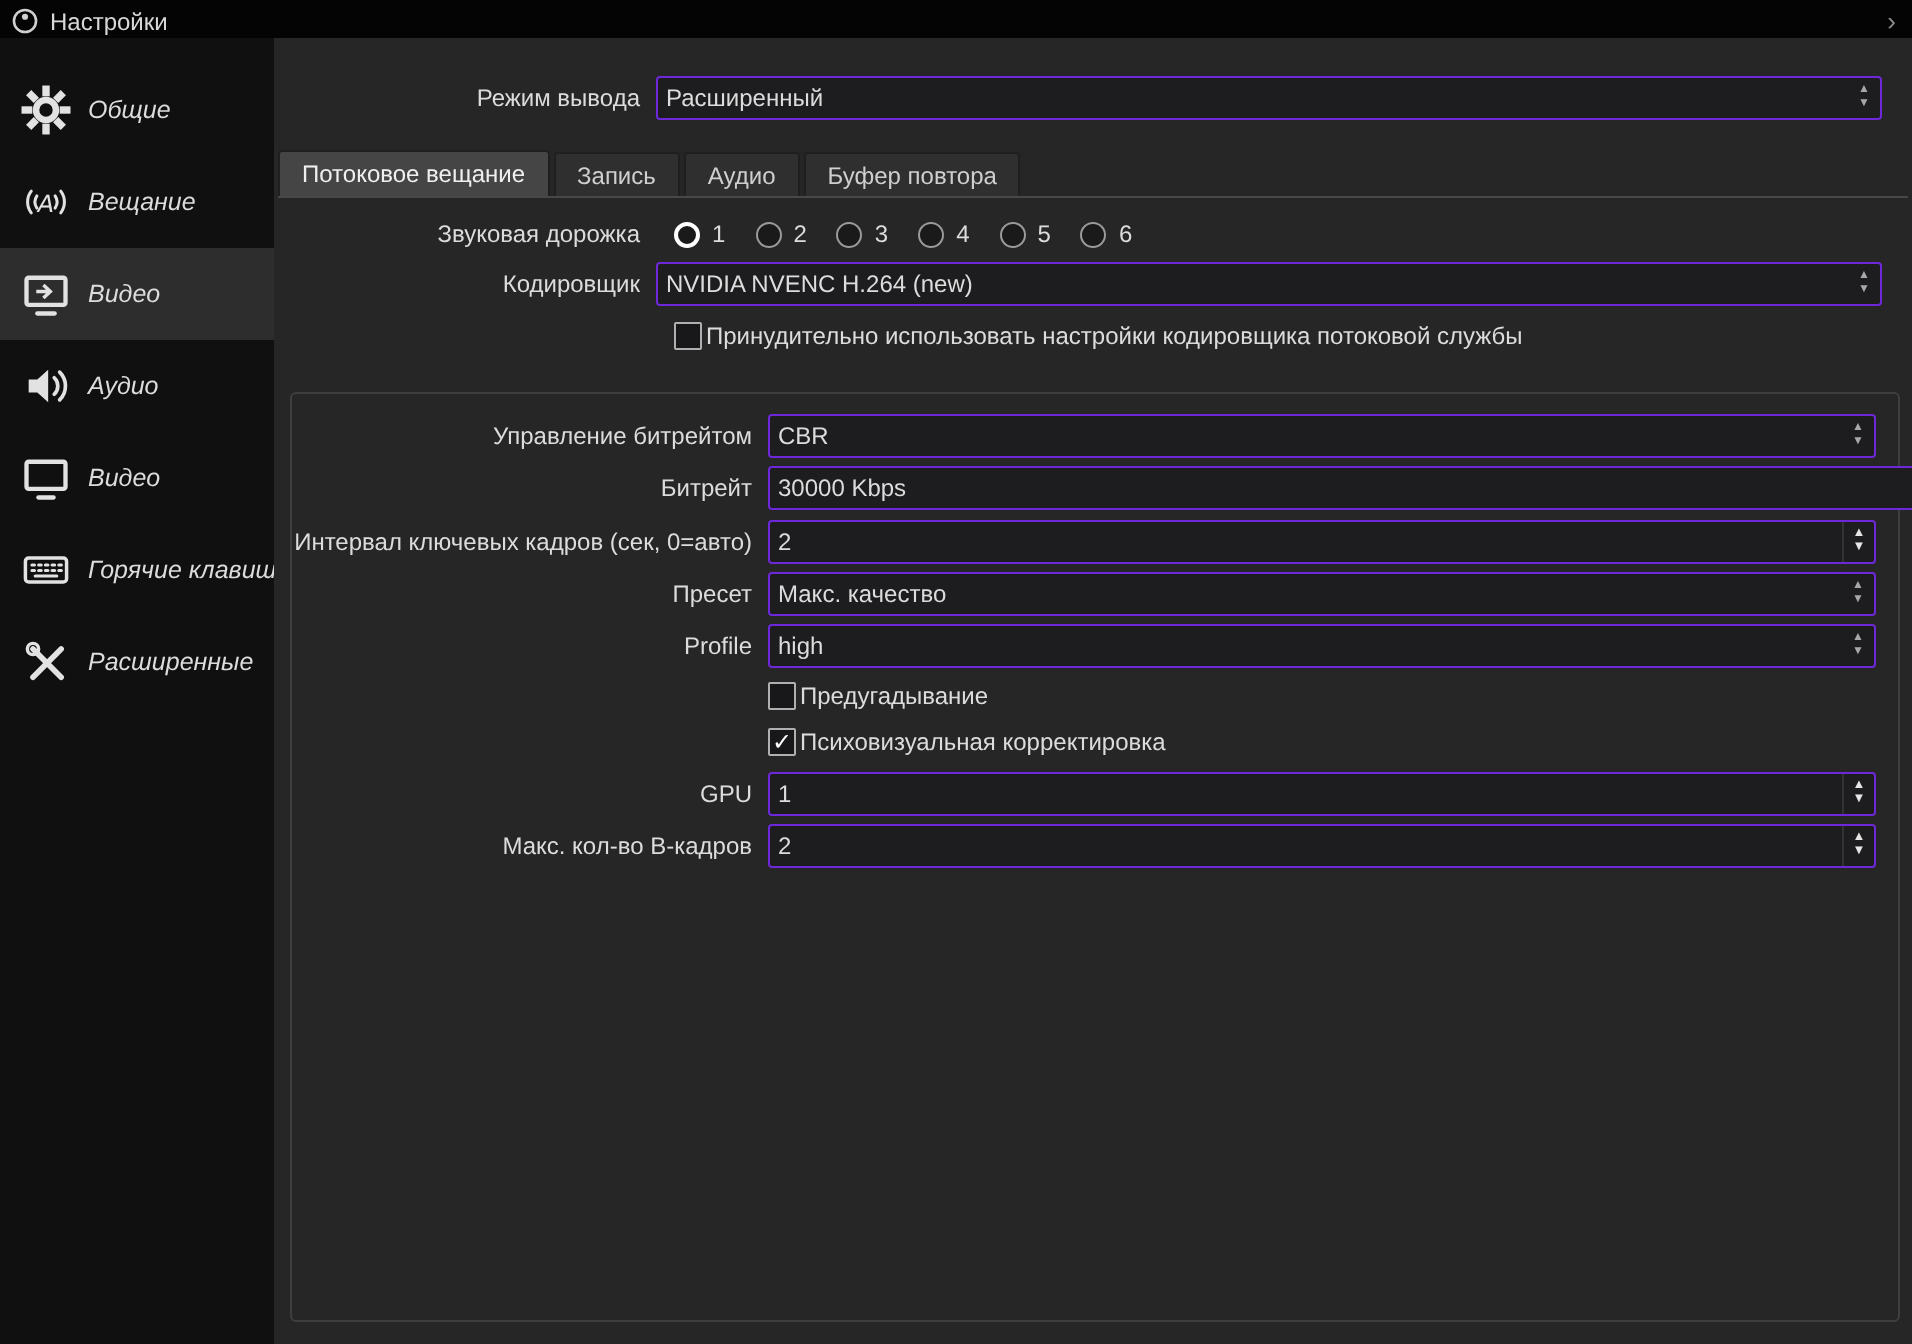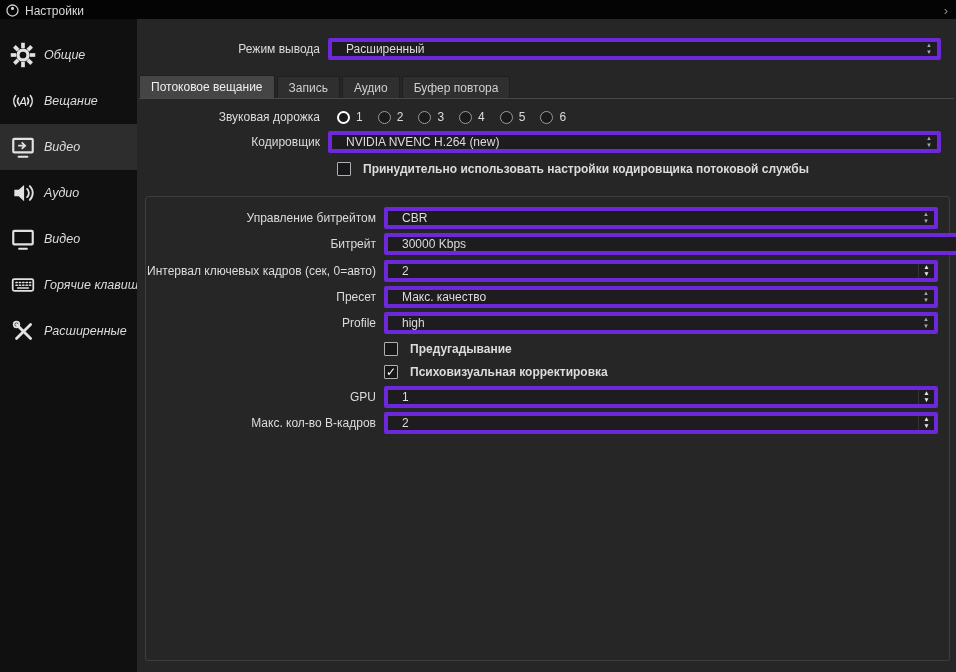--- a/index.html
+++ b/index.html
@@ -33,22 +33,22 @@
   .side-item.selected { background:#2d2d2d; }
   .side-item svg { width:26px; height:26px; flex:0 0 26px; }
 
   
   .main { position:absolute; top:19px; left:137px; width:819px; height:653px; background:#262626; }
 
   .row { position:absolute; left:0; display:flex; align-items:center; height:22px; }
   .lbl { width:191px; padding-right:8px; text-align:right; white-space:nowrap; }
 
   .control {
-    height:22px; background:#1d1d1f; border:4px solid #6d28d9; border-radius:2px;
-    display:flex; align-items:center; padding-left:14px;
+    height:22px; background:#1d1d1f; border:1px solid #6d28d9; border-radius:2px;
+    display:flex; align-items:center; padding-left:4px;
   }
   .control .val { flex:1; white-space:nowrap; overflow:hidden; }
   .arrows { width:16px; align-self:stretch; display:flex; flex-direction:column;
             align-items:center; justify-content:center; line-height:1; }
   .arrows span { font-size:6px; height:7px; color:#a8a8a8; }
   .spin .arrows { border-left:1px solid #333; }
   .spin .arrows span { color:#e6e6e6; font-size:6.5px; }
 
   
   .tabbar {
@@ -66,21 +66,21 @@
   .radio-group { display:flex; align-items:center; margin-left:9px; }
   .radio-item { display:flex; align-items:center; margin-right:15px; cursor:default; }
   .radio {
     width:13px; height:13px; border-radius:50%;
     background:#1a1a1a; border:1.5px solid #9a9a9a; display:inline-block;
   }
   .radio.selected { border:2.5px solid #ffffff; }
   .radio-label { margin-left:6px; }
 
   
-  .cb-row { position:absolute; display:flex; align-items:center; gap:12px; height:16px;font-weight:bold; }
+  .cb-row { position:absolute; display:flex; gap:2px; height:16px; }
   .checkbox {
     width:14px; height:14px; background:#18181a; border:1px solid #b0b0b0;
     border-radius:1px; display:inline-flex; align-items:center; justify-content:center;
   }
   .checkbox .check { font-size:12px; line-height:12px; color:#ffffff; }
 
   
   .groupbox {
     position:absolute; top:177px; left:8px; width:805px; height:465px;
     border:1px solid #3e3e3e; border-radius:3px;

